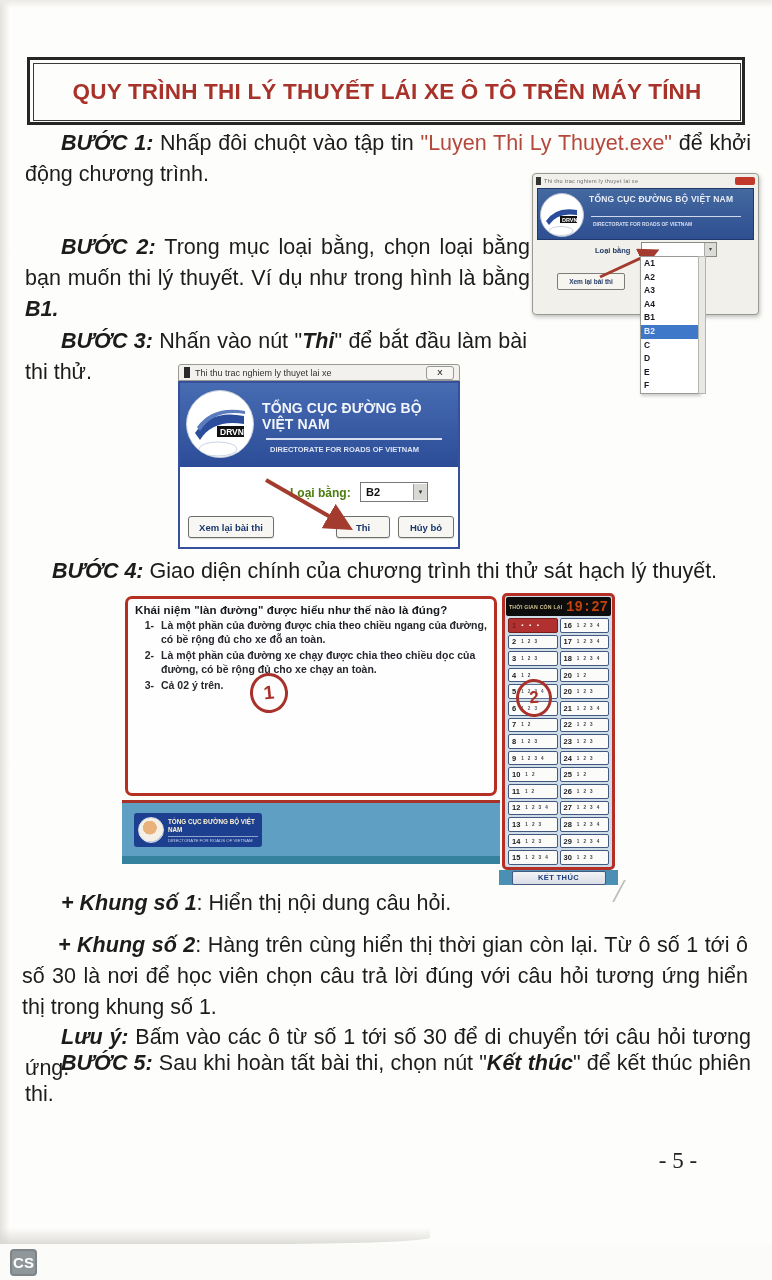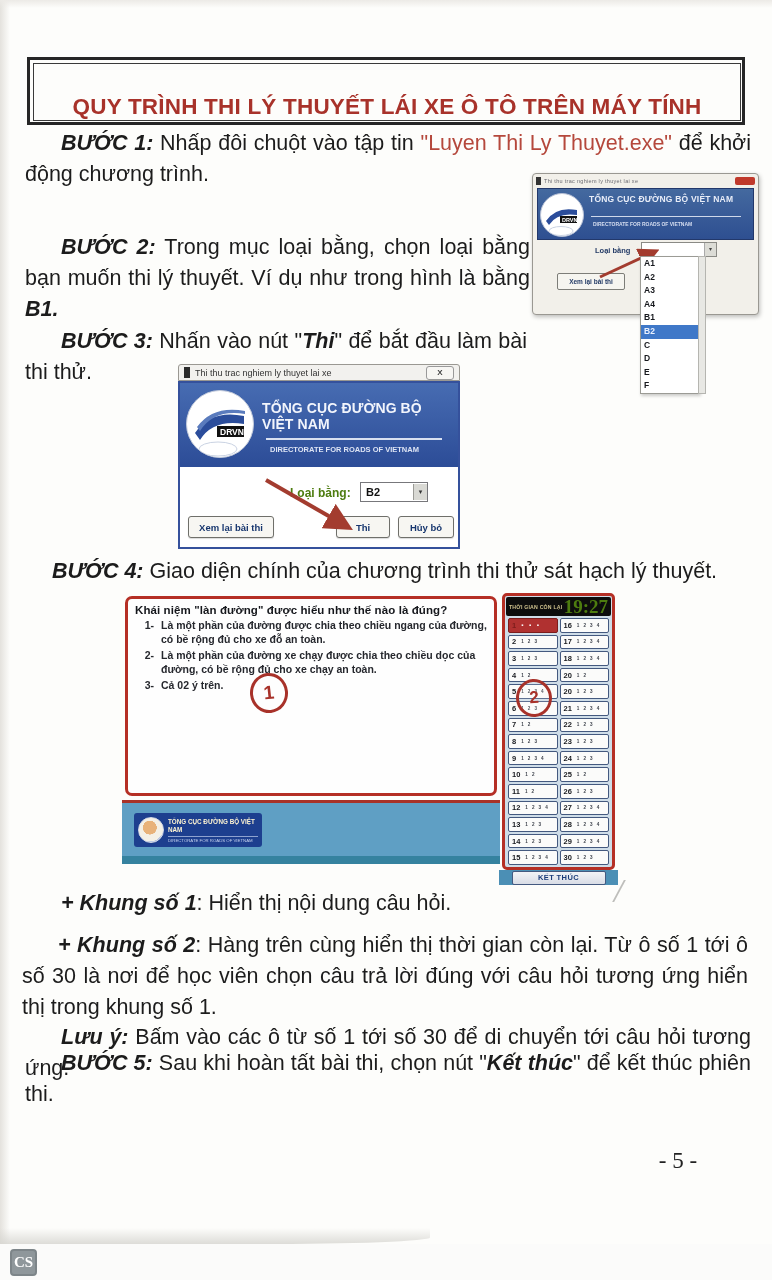--- a/index.html
+++ b/index.html
@@ -5,21 +5,21 @@
   html,body{margin:0;padding:0;}
   body{width:772px;height:1280px;position:relative;background:#fdfdfb;overflow:hidden;
        font-family:"Liberation Sans",sans-serif;color:#1c1c1c;}
   .abs{position:absolute;}
   
   .edge-left{left:0;top:0;width:10px;height:1280px;background:linear-gradient(to right,#e4e2dd,rgba(255,255,255,0));}
   .edge-top{left:0;top:0;width:772px;height:8px;background:linear-gradient(to bottom,#eceae6,rgba(255,255,255,0));}
   .scan-shadow{left:0;top:1228px;width:430px;height:16px;background:linear-gradient(to bottom,rgba(255,255,255,0),#d5d4cf);opacity:.8;border-radius:0 0 40% 0;}
   
   .title-box{left:27px;top:57px;width:706px;height:56px;border:3px solid #262626;padding:3px;background:#fdfdfb;}
-  .title-inner{width:100%;height:100%;border:1px solid #3a3a3a;display:flex;align-items:flex-end;justify-content:center;}
+  .title-inner{width:100%;height:100%;border:1px solid #3a3a3a;display:flex;align-items:center;justify-content:center;}
   .title-text{color:#a8322a;font-weight:bold;font-size:22.5px;letter-spacing:.2px;}
   
   .para{font-size:21.5px;line-height:31px;text-align:justify;text-indent:36px;margin:0;}
   .b{font-weight:bold;font-style:italic;} .bi{font-weight:bold;font-style:italic;}
   .red{color:#b5483c;}
   
   .f1{left:532px;top:173px;width:228px;height:228px;}
   .f1-win{left:0;top:0;width:225px;height:140px;background:#f2f0ea;border:1px solid #9a9892;border-radius:4px;box-shadow:1px 2px 4px rgba(0,0,0,.25);}
   .f1-tb{left:0;top:0;width:100%;height:14px;display:flex;align-items:center;padding:0 3px;box-sizing:border-box;}
   .f1-tb-ico{width:5px;height:8px;background:#333;margin-right:3px;}
@@ -70,34 +70,34 @@
   .f3-c1{left:128px;top:80px;width:32px;height:34px;font-size:19px;transform:rotate(-6deg);}
   .f3-footer{left:0;top:207px;width:378px;height:56px;background:#5f9fc4;border-top:3px solid #a83228;}
   .f3-flogo-box{left:12px;top:10px;width:128px;height:34px;background:#1d3f8f;border-radius:3px;display:flex;align-items:center;padding:2px 4px;box-sizing:border-box;}
   .f3-flogo-circ{width:24px;height:24px;border-radius:50%;background:radial-gradient(circle at 45% 40%,#e8b27a 0 35%,#f4f0e6 36% 70%,#b7c6e2 71%);border:1px solid #d7dce8;flex:none;margin-right:4px;}
   .f3-forg{font-size:6.3px;font-weight:bold;color:#fdf3d2;line-height:8px;}
   .f3-fsub{font-size:4.3px;color:#c6d2ee;border-top:1px solid #8ea2cf;margin-top:2px;padding-top:1px;}
   .f3-fstrip{left:0;top:263px;width:378px;height:8px;background:#35829f;}
   .f3-rpanel{left:380px;top:0;width:113px;height:277px;background:#cfdde8;border:3px solid #b52f25;border-radius:5px;box-sizing:border-box;}
   .f3-timer{margin:1px;height:19px;background:#0d0d0d;display:flex;align-items:center;padding:0 3px;border-radius:2px;}
   .f3-timer-label{font-size:5.2px;color:#cfc28e;font-weight:bold;flex:1;letter-spacing:.2px;}
-  .f3-timer-val{font-family:Liberation Serif, serif;font-size:19px;font-weight:bold;color:#4d7c0f;}
+  .f3-timer-val{font-family:Liberation Mono, monospace;font-size:14px;font-weight:bold;color:#c2410c;}
   .f3-grid{margin:2px 3px;display:grid;grid-template-columns:1fr 1fr;gap:2px;}
   .qcell{height:12.6px;background:#fbfbfa;border:1px solid #44597f;border-radius:2px;display:flex;align-items:center;overflow:hidden;}
   .qn{font-size:7.5px;font-weight:bold;color:#16181d;padding:0 3px;}
   .qm{font-size:4.6px;font-weight:bold;color:#3a3f49;letter-spacing:1.4px;margin-left:2px;white-space:nowrap;}
   .qsel{background:#b03130;border-color:#7c1d1c;}
   .qsel .qn{color:#7c1d1c;}
   .qsel .qm{color:#fff;font-size:6px;letter-spacing:2px;}
   .f3-c2{left:394px;top:86px;width:30px;height:32px;font-size:17px;z-index:4;transform:rotate(-4deg);}
   .f3-finish-zone{left:377px;top:277px;width:119px;height:15px;background:#4b8fb5;display:flex;align-items:center;justify-content:center;}
   .f3-finish{width:92px;height:12px;background:linear-gradient(#f2f3f6,#d9dde6);border:1px solid #44597f;border-radius:2px;font-size:7.5px;font-weight:bold;color:#1c3d7a;display:flex;align-items:center;justify-content:center;letter-spacing:.4px;}
   
   .pagenum{left:618px;top:1148px;width:120px;font-family:"Liberation Serif",serif;font-size:23px;color:#222;text-align:center;}
-  .cam-bar{left:0;top:1244px;width:772px;height:36px;background:#fbfbfa;display:flex;align-items:center;padding-left:10px;box-sizing:border-box;font-family:Liberation Serif, serif;}
+  .cam-bar{left:0;top:1244px;width:772px;height:36px;background:#fbfbfa;display:flex;align-items:center;padding-left:10px;box-sizing:border-box;}
   .cs-icon{width:27px;height:27px;background:#8f979b;border-radius:4px;color:#fff;font-weight:bold;font-size:15px;display:flex;align-items:center;justify-content:center;margin-right:9px;border:2px solid #7d8589;box-sizing:border-box;}
   .cam-text{color:#a9aeb1;font-size:20.5px;}
   .pen-mark{left:598px;top:880px;width:20px;height:22px;border-right:2px solid #8b8b86;transform:skewX(-28deg);opacity:.55;}
   svg.arrow{overflow:visible;}
 </style>
 </head>
 <body>
 
 <div class="abs edge-left"></div>
 <div class="abs edge-top"></div>

